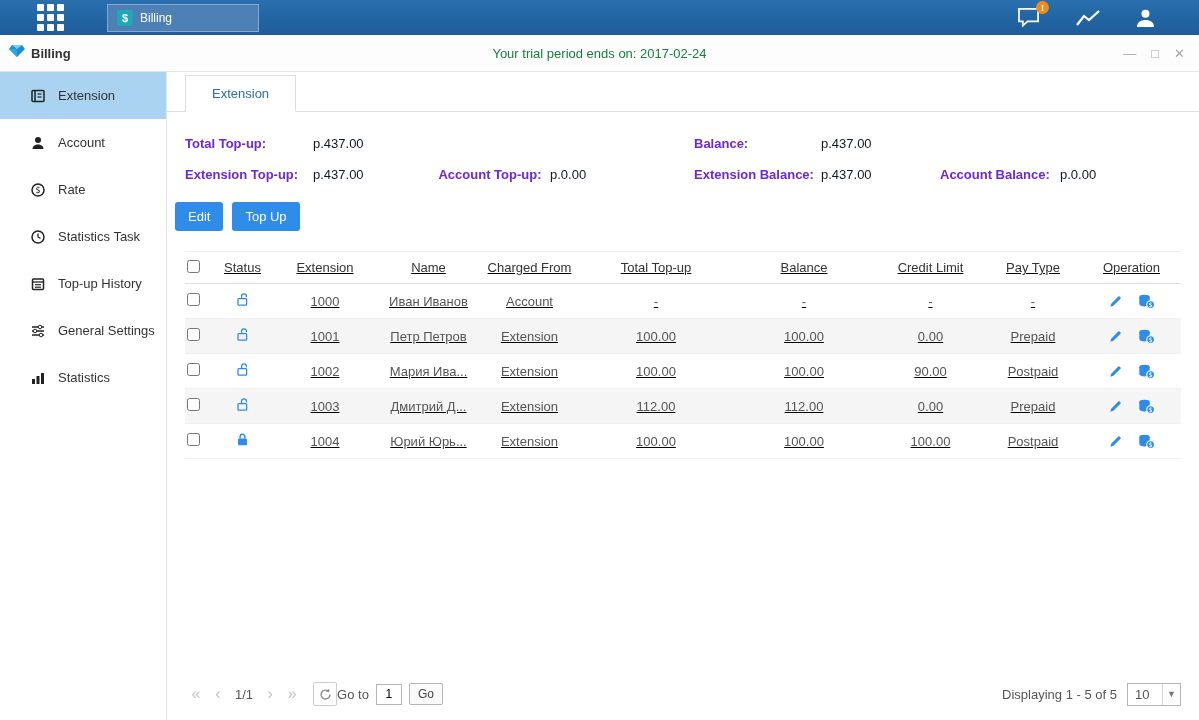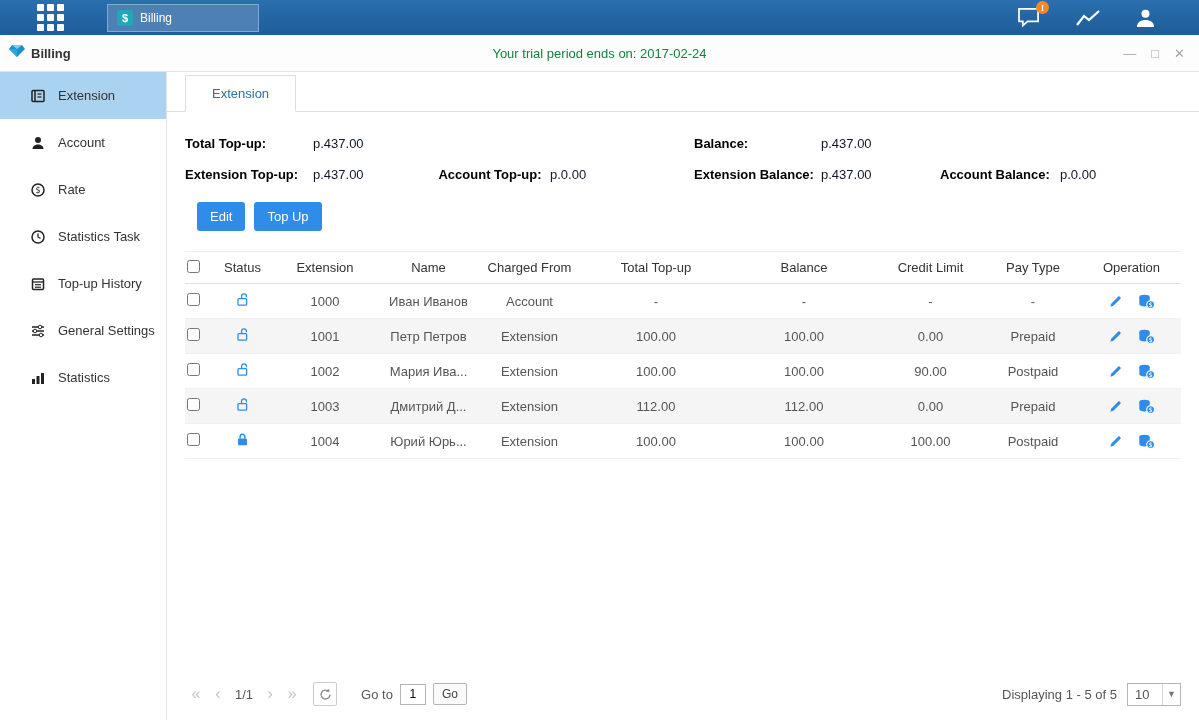--- a/index.html
+++ b/index.html
@@ -47,32 +47,32 @@
 
   
   .tabstrip { border-bottom:1px solid #ddd; padding-left:18px; height:40px;
               display:flex; align-items:flex-end; }
   .tab { padding:10px 26px; border:1px solid #ddd; border-bottom:1px solid #fff;
          margin-bottom:-1px; background:#fff; color:#2b6fa8; font-size:13px; cursor:pointer; }
 
   
   .summary { margin:16px 0 0 18px; }
   .srow { display:flex; height:31px; align-items:center; font-size:13px; }
-  .slabel { font-weight:bold; color:#000000; }
+  .slabel { font-weight:bold; color:#6d28d9; }
   .svalue { color:#0f172a; }
   .w1{width:128px;} .w2{width:117px;} .w3{width:120px;text-align:center;} .w4{width:144px;}
   .w5{width:127px;} .w6{width:119px;} .w7{width:120px;} .w8{flex:1;}
 
   
-  .actions { margin:12px 0 0 30px; display:flex; gap:9px; }
+  .actions { margin:12px 0 0 8px; display:flex; gap:9px; }
   .btn { background:#2f8ce8; color:#fff; border:none; font-size:13px; padding:7px 13px;
          border-radius:3px; cursor:pointer; font-family:"Liberation Sans",sans-serif; }
 
   
-  .table { margin:20px 18px 0 18px; font-size:13px; }
+  .table { margin:20px 18px 0 18px; font-size:13px;text-decoration:underline; }
   .thead { display:flex; height:33px; align-items:center; border-top:1px solid #ececec;
            border-bottom:1px solid #e0e0e0; color:#333; }
   .trow { display:flex; height:35px; align-items:center; color:#555;
           border-bottom:1px solid #f1f1f1; }
   .trow:nth-child(even) { background:#f5f5f5; }
   .cell { text-align:center; }
   .c-check { width:30px; text-align:left; padding-left:2px; }
   .c-check input { width:13px; height:13px; cursor:pointer; }
   .c-status{width:55px;} .c-ext{width:110px;} .c-name{width:97px; overflow:hidden; white-space:nowrap;}
   .c-charged{width:105px;} .c-topup{width:148px;} .c-balance{width:148px;}
@@ -85,21 +85,21 @@
 
   
   .pager { margin-top:auto; margin-bottom:12px; padding:0 18px; display:flex;
            align-items:center; font-size:13px; color:#555; height:28px; }
   .pg-arrow { color:#c5c5c5; font-size:16px; width:22px; text-align:center;
               cursor:pointer; line-height:1; }
   .pg-info { margin:0 6px; color:#555; }
   .pg-refresh { width:24px; height:24px; border:1px solid #ccc; border-radius:2px;
                 display:flex; align-items:center; justify-content:center; margin-left:10px;
                 background:#fff; cursor:pointer; }
-  .pg-goto-label { margin-left:24px; }
+  .pg-goto-label { margin-left:0; }
   .pg-goto-input { width:26px; height:21px; border:1px solid #b5b5b5; text-align:center;
                    font-size:12px; margin-left:7px; font-family:"Liberation Sans",sans-serif; }
   .pg-go { margin-left:7px; border:1px solid #b5b5b5; background:#fafafa; color:#444;
            font-size:12px; padding:3px 8px; border-radius:2px; cursor:pointer;
            font-family:"Liberation Sans",sans-serif; }
   .pg-right { margin-left:auto; display:flex; align-items:center; }
   .size-select { margin-left:10px; width:54px; height:23px; border:1px solid #b5b5b5;
                  display:flex; align-items:center; justify-content:space-between;
                  padding-left:7px; cursor:pointer; background:#fff; }
   .size-arrow { width:18px; height:100%; border-left:1px solid #d5d5d5; display:flex;

